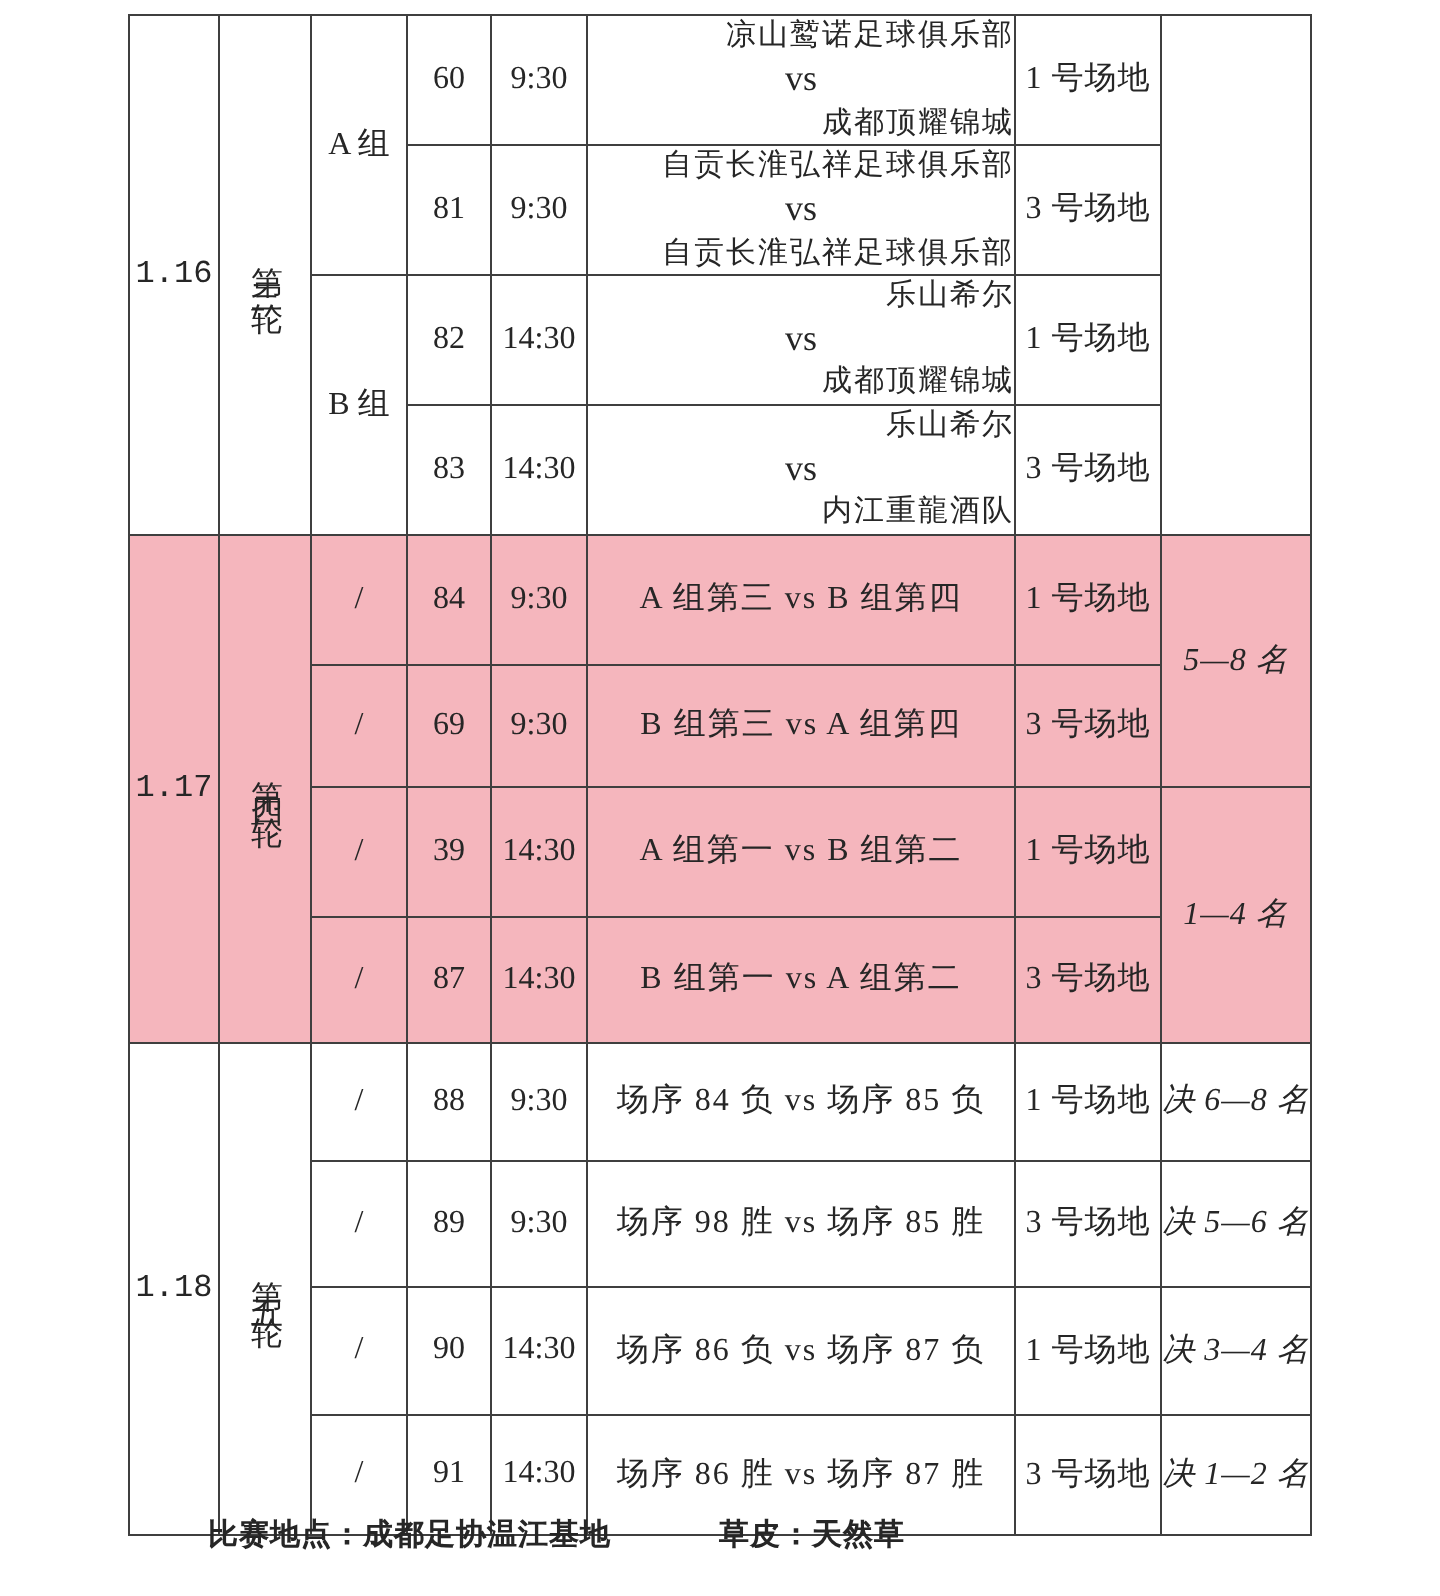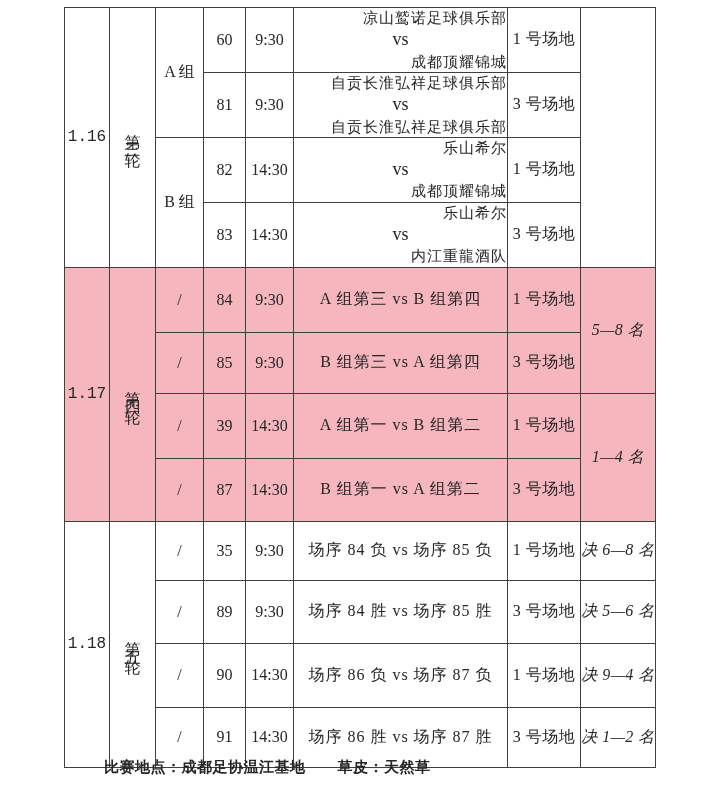--- a/index.html
+++ b/index.html
@@ -45,21 +45,21 @@
   .venue-cell { font-size: 15px; letter-spacing: 0.5px; }
   .note-cell { font-size: 15px; letter-spacing: 0.5px; font-style: italic; }
   .footer {
     position: absolute;
     top: 758px; left: 104px;
     font-size: 15px;
     font-weight: bold;
     letter-spacing: 0.5px;
     white-space: nowrap;
   }
-  .footer .turf { margin-left: 32px; }
+  .footer .turf { margin-left: 54px; }
 </style>
 </head>
 <body>
 
 <table class="schedule">
   <colgroup>
     <col style="width:45px">
       <col style="width:46px">
       <col style="width:48px">
     <col style="width:42px">
@@ -121,21 +121,21 @@
       <td rowspan="4"><span class="round-inner">第四轮</span></td>
       <td class="group-cell">/</td>
       <td class="no-cell">84</td>
       <td class="time-cell">9:30</td>
       <td class="match-cell">A 组第三  vs B 组第四</td>
       <td class="venue-cell">1 号场地</td>
       <td class="note-cell" rowspan="2">5—8 名</td>
     </tr>
     <tr class="pink" style="height:61px">
       <td class="group-cell">/</td>
-      <td class="no-cell">85</td>
+      <td class="no-cell">69</td>
       <td class="time-cell">9:30</td>
       <td class="match-cell">B 组第三  vs A 组第四</td>
       <td class="venue-cell">3 号场地</td>
     </tr>
     <tr class="pink" style="height:65px">
       <td class="group-cell">/</td>
       <td class="no-cell">39</td>
       <td class="time-cell">14:30</td>
       <td class="match-cell">A 组第一  vs B 组第二</td>
       <td class="venue-cell">1 号场地</td>
@@ -146,41 +146,41 @@
       <td class="no-cell">87</td>
       <td class="time-cell">14:30</td>
       <td class="match-cell">B 组第一  vs A 组第二</td>
       <td class="venue-cell">3 号场地</td>
     </tr>
 
     <tr style="height:59px">
       <td class="date-cell" rowspan="4">1.18</td>
       <td rowspan="4"><span class="round-inner">第五轮</span></td>
       <td class="group-cell">/</td>
-      <td class="no-cell">35</td>
+      <td class="no-cell">88</td>
       <td class="time-cell">9:30</td>
       <td class="match-cell">场序 84 负  vs  场序 85 负</td>
       <td class="venue-cell">1 号场地</td>
       <td class="note-cell">决 6—8 名</td>
     </tr>
     <tr style="height:63px">
       <td class="group-cell">/</td>
       <td class="no-cell">89</td>
       <td class="time-cell">9:30</td>
-      <td class="match-cell">场序 84 胜  vs  场序 85 胜</td>
+      <td class="match-cell">场序 98 胜  vs  场序 85 胜</td>
       <td class="venue-cell">3 号场地</td>
       <td class="note-cell">决 5—6 名</td>
     </tr>
     <tr style="height:64px">
       <td class="group-cell">/</td>
       <td class="no-cell">90</td>
       <td class="time-cell">14:30</td>
       <td class="match-cell">场序 86 负  vs  场序 87 负</td>
       <td class="venue-cell">1 号场地</td>
-      <td class="note-cell">决 9—4 名</td>
+      <td class="note-cell">决 3—4 名</td>
     </tr>
     <tr style="height:60px">
       <td class="group-cell">/</td>
       <td class="no-cell">91</td>
       <td class="time-cell">14:30</td>
       <td class="match-cell">场序 86 胜  vs  场序 87 胜</td>
       <td class="venue-cell">3 号场地</td>
       <td class="note-cell">决 1—2 名</td>
     </tr>
   </tbody>

